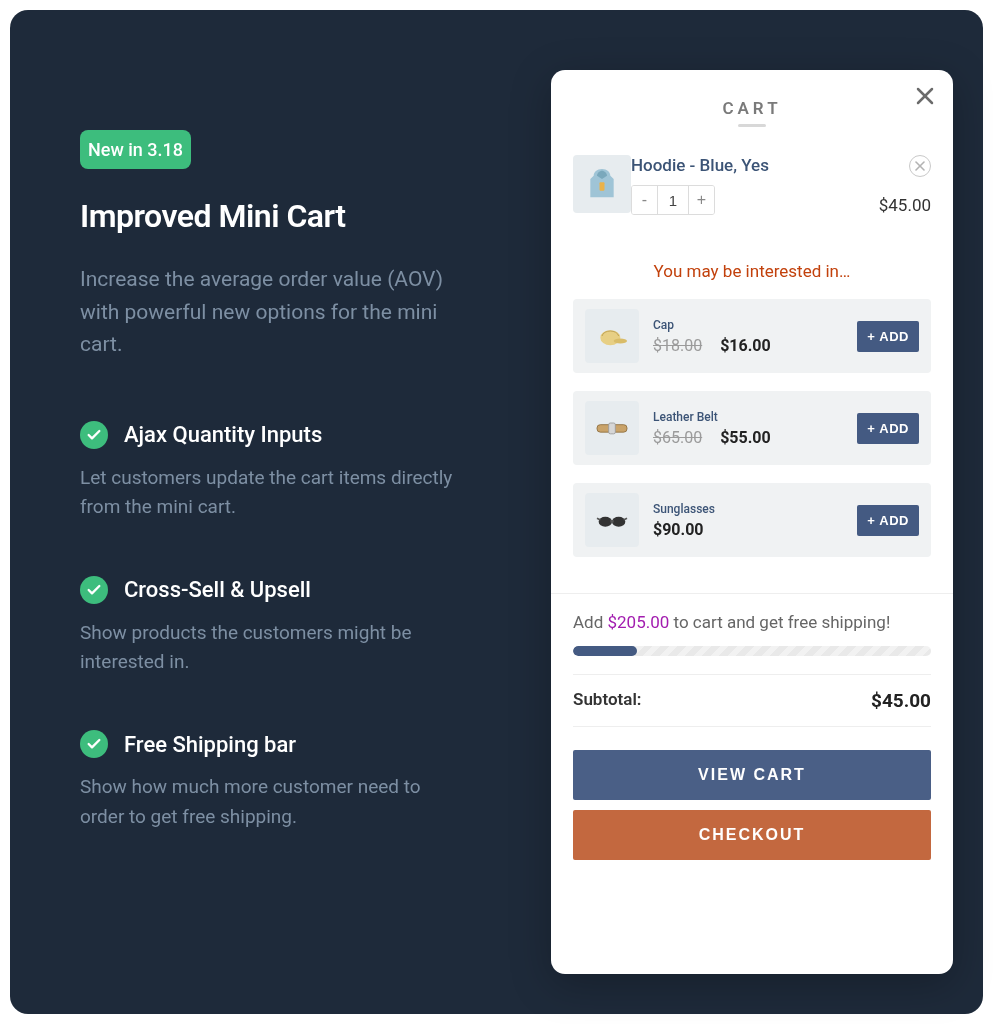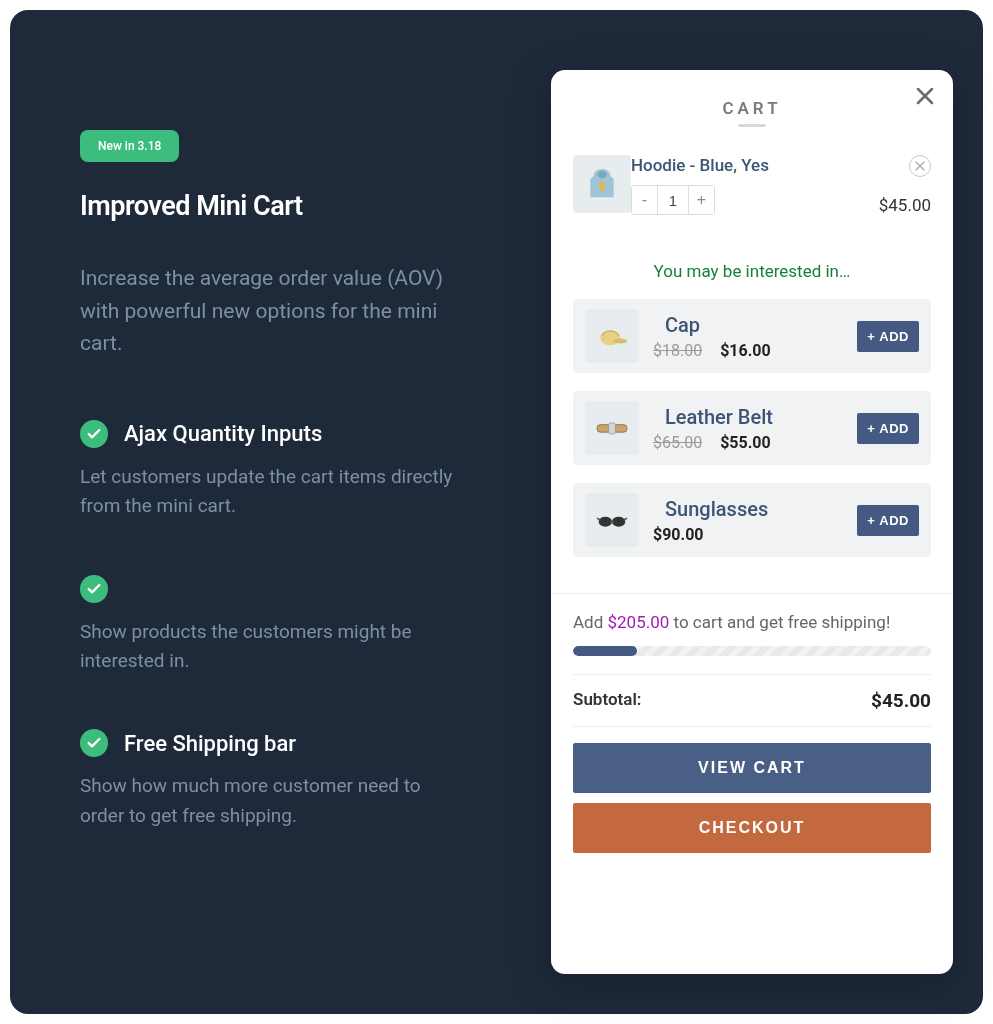--- a/index.html
+++ b/index.html
@@ -26,31 +26,31 @@
   
   .left {
     flex: 1;
     color: #8ea0b2;
     padding-top: 60px;
   }
   .badge {
     display: inline-block;
     background: #3dbd7d;
     color: #fff;
-    padding: 9px 18px;
+    padding: 9px 8px;
     border-radius: 8px;
-    font-size: 12px;
+    font-size: 18px;
     font-weight: 500;
     margin-bottom: 28px;
   }
   .headline {
     color: #fff;
-    font-size: 27px;
+    font-size: 32px;
     font-weight: 600;
-    margin-bottom: 40px;
+    margin-bottom: 28px;
     letter-spacing: -0.5px;
   }
   .lead {
     font-size: 21px;
     line-height: 1.55;
     margin-bottom: 60px;
     color: #7d8fa3;
     max-width: 380px;
   }
   .feature {
@@ -188,42 +188,41 @@
     color: #b3b3b3;
   }
   .remove svg { width: 10px; height: 10px; }
   .line-price {
     color: #333;
     font-size: 17px;
   }
 
   .interested {
     text-align: center;
-    color: #15803d;
+    color: #c2410c;
     font-size: 17px;
     margin: 26px 0 18px 0;
   }
 
   .reco {
     display: flex;
     align-items: center;
     gap: 14px;
     background: #f0f2f3;
     padding: 10px 12px;
     border-radius: 4px;
     margin-bottom: 18px;
   }
   .reco .thumb { background: #e7ecef; width: 54px; height: 54px; }
   .reco-mid { flex: 1; }
   .reco-name {
     color: #3c5476;
-    font-size: 20px;
+    font-size: 12px;
     font-weight: 500;
     margin-bottom: 4px;
-    margin-left: 12px;
   }
   .reco-price {
     font-size: 16px;
   }
   .old-price {
     color: #9b9b9b;
     text-decoration: line-through;
     margin-right: 18px;
   }
   .new-price {
@@ -269,21 +268,21 @@
     background: #445a82;
     border-radius: 6px;
   }
 
   .sub-row {
     display: flex;
     justify-content: space-between;
     padding: 14px 0;
     border-top: 1px solid #eee;
     border-bottom: 1px solid #eee;
-    margin-bottom: 16px;
+    margin-bottom: 23px;
   }
   .sub-label { color: #333; font-size: 17px; font-weight: 600; }
   .sub-val { color: #222; font-size: 19px; font-weight: 700; }
 
   .big-btn {
     display: block;
     width: 100%;
     padding: 16px;
     border: none;
     color: #fff;
@@ -319,20 +318,21 @@
       <p class="feature-desc">Let customers update the cart items directly from the mini cart.</p>
     </div>
 
     <div class="feature">
       <div class="feature-head">
         <span class="check">
           <svg viewBox="0 0 24 24" fill="none" stroke="#fff" stroke-width="3.5" stroke-linecap="round" stroke-linejoin="round">
               <polyline points="4 12 9 17 20 6"></polyline>
             </svg>
         </span>
+        <span class="feature-title">Cross-Sell &amp; Upsell</span>
       </div>
       <p class="feature-desc">Show products the customers might be interested in.</p>
     </div>
 
     <div class="feature">
       <div class="feature-head">
         <span class="check">
           <svg viewBox="0 0 24 24" fill="none" stroke="#fff" stroke-width="3.5" stroke-linecap="round" stroke-linejoin="round">
               <polyline points="4 12 9 17 20 6"></polyline>
             </svg>

